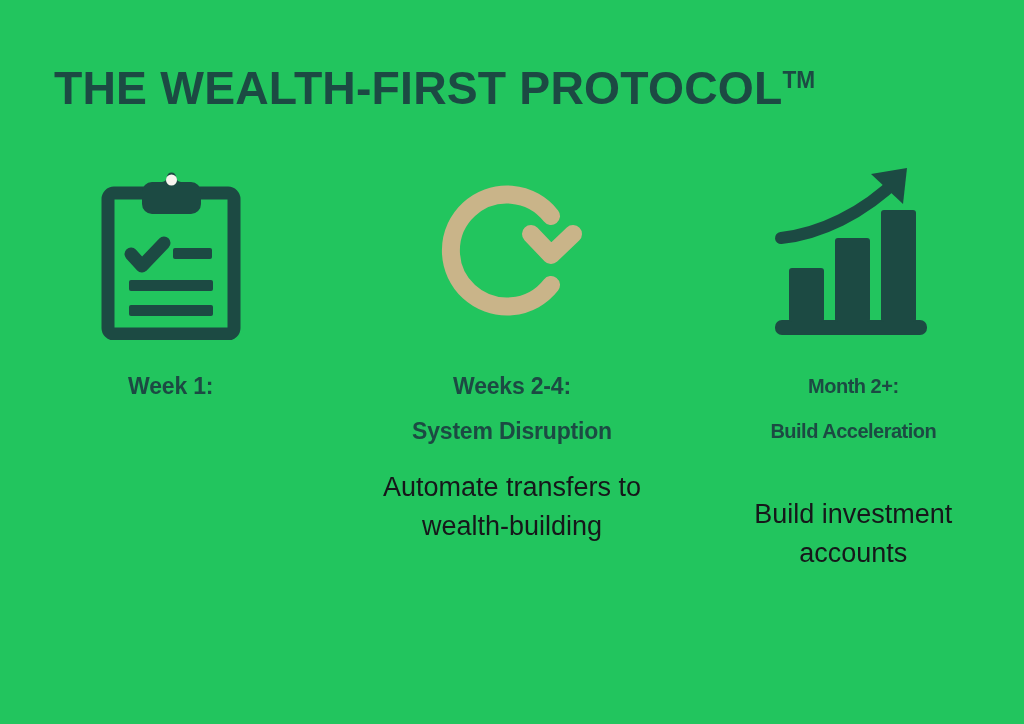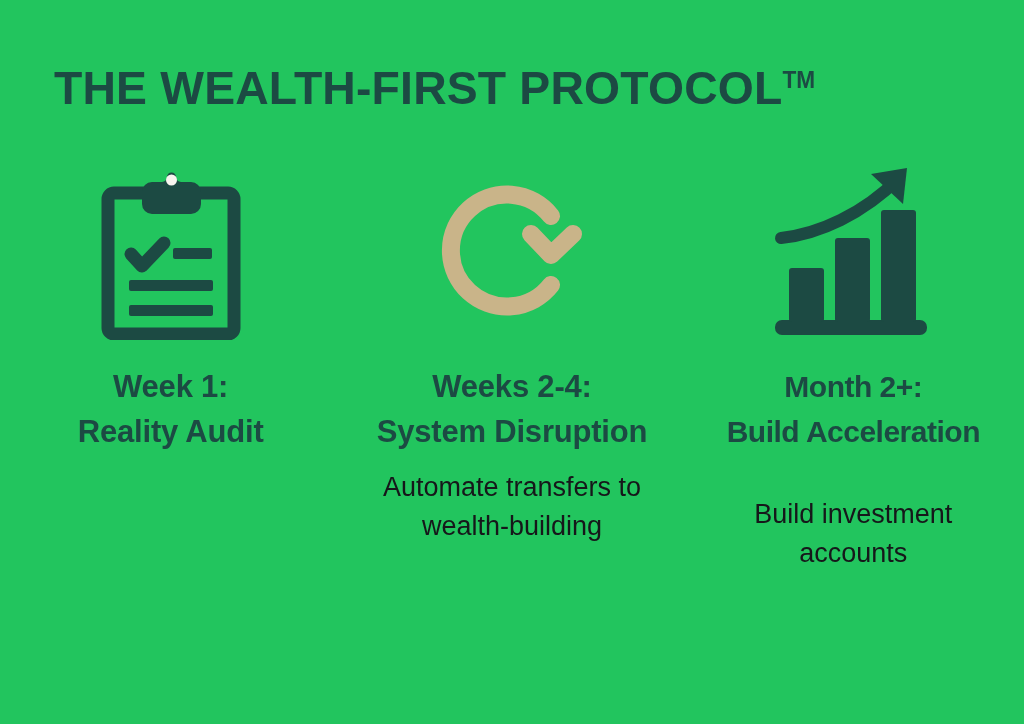--- a/index.html
+++ b/index.html
@@ -63,29 +63,29 @@
   .icon-wrap {
     height: 200px;
     display: flex;
     align-items: center;
     justify-content: center;
   }
   .icon-wrap svg { display: block; }
 
   .step-heading {
     color: #1c4a43;
-    font-size: 31px;
+    font-size: 23px;
     font-weight: 700;
     line-height: 45px;
     letter-spacing: -0.2px;
     margin-top: 14px;
     white-space: nowrap;
   }
   .col-3 .step-heading {
-    font-size: 30px;
+    font-size: 20px;
     letter-spacing: -0.5px;
   }
 
   .step-body {
     color: #16171a;
     font-size: 27px;
     font-weight: 400;
     line-height: 39px;
     margin-top: 14px;
     max-width: 250px;
@@ -118,21 +118,20 @@
           <path d="M42 94 l11 12 l22 -23" fill="none" stroke="#1c4a43" stroke-width="13" stroke-linecap="round" stroke-linejoin="round"></path>
 
           <rect x="84" y="88" width="39" height="11" rx="2" fill="#1c4a43"></rect>
 
           <rect x="40" y="120" width="84" height="11" rx="2" fill="#1c4a43"></rect>
           <rect x="40" y="145" width="84" height="11" rx="2" fill="#1c4a43"></rect>
         </svg>
       </div>
       <div class="step-heading">
         <div>Week 1:</div>
-        <div>Reality Audit</div>
       </div>
     </div>
 
     <div class="column col-2">
       <div class="icon-wrap">
         <svg width="170" height="180" viewBox="0 0 170 180" aria-hidden="true">
 
           <path d="M124 56 A 56 56 0 1 0 124 125" fill="none" stroke="#c9b489" stroke-width="18" stroke-linecap="round"></path>
 
           <path d="M104 74 L124 95 L146 74" fill="none" stroke="#c9b489" stroke-width="18" stroke-linecap="round" stroke-linejoin="round"></path>

